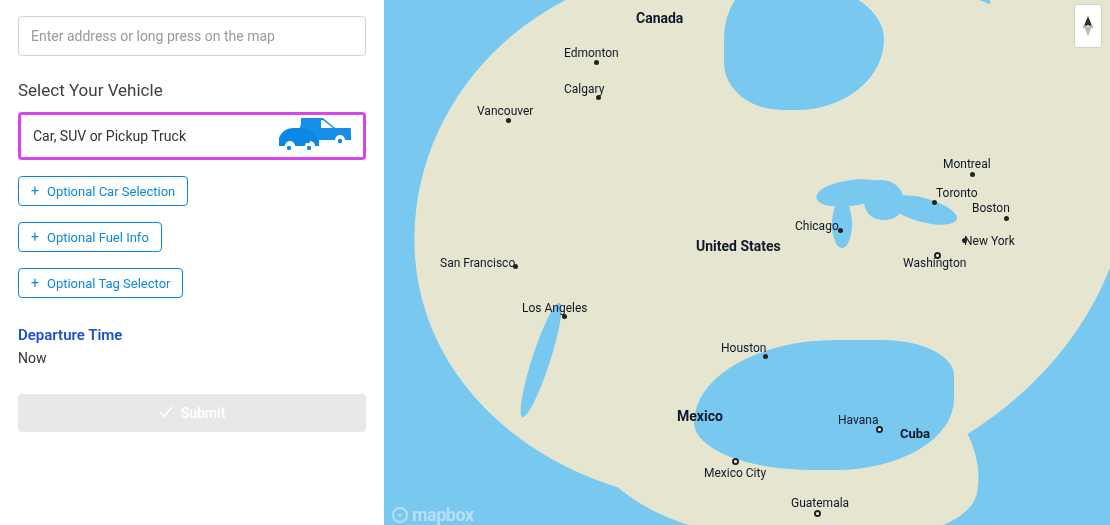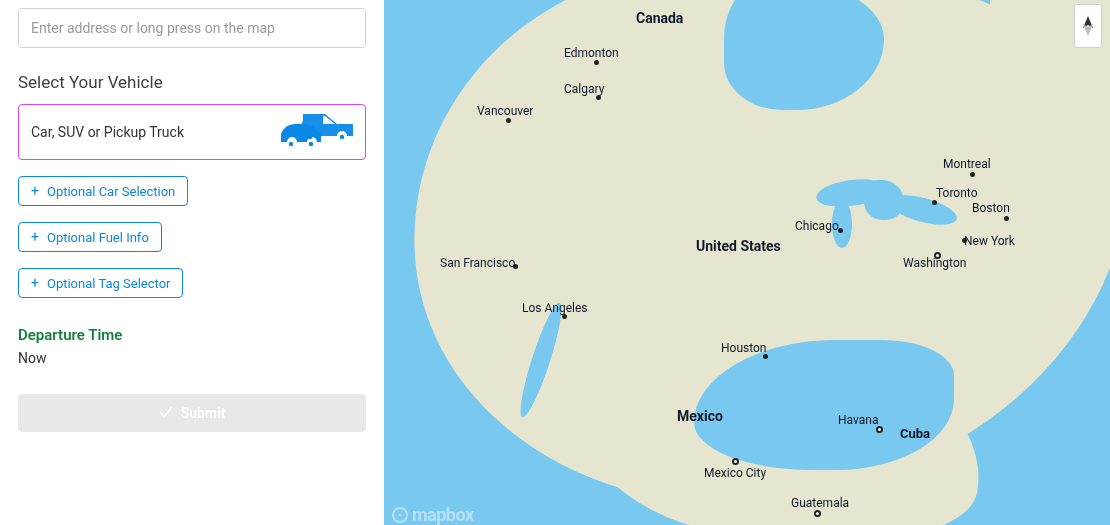--- a/index.html
+++ b/index.html
@@ -22,34 +22,34 @@
       flex-shrink: 0;
     }
     .address-input {
       width: 100%;
       height: 40px;
       border: 1px solid #d0d0d0;
       border-radius: 4px;
       padding: 10px 12px;
       font-size: 14px;
       color: #000000;
-      margin-top: 8px;
+      margin-top: 16px;
     }
     .address-input::placeholder { color: #9a9a9a; }
     .section-title {
       color: #404040;
       font-size: 17px;
       font-weight: 400;
       margin-top: 24px;
       margin-bottom: 12px;
     }
     .vehicle-card {
       width: 100%;
-      height: 56px;
-      border: 1px solid #d946ef;
+      height: 48px;
+      border: 3px solid #d946ef;
       border-radius: 4px;
       padding: 10px 12px;
       display: flex;
       align-items: center;
       justify-content: space-between;
       cursor: pointer;
       color: #333;
       font-size: 14px;
     }
     .vehicle-icon { width: 74px; height: 36px; }
@@ -67,21 +67,21 @@
       cursor: pointer;
     }
     .plus {
       color: #0b88e6;
       margin-right: 8px;
       font-size: 14px;
       font-weight: 400;
       line-height: 1;
     }
     .departure-label {
-      color: #15803d;
+      color: #1d4ed8;
       font-size: 15px;
       font-weight: 600;
       margin-top: 28px;
     }
     .departure-value {
       color: #333;
       font-size: 14px;
       margin-top: 6px;
     }
     .submit-btn {

